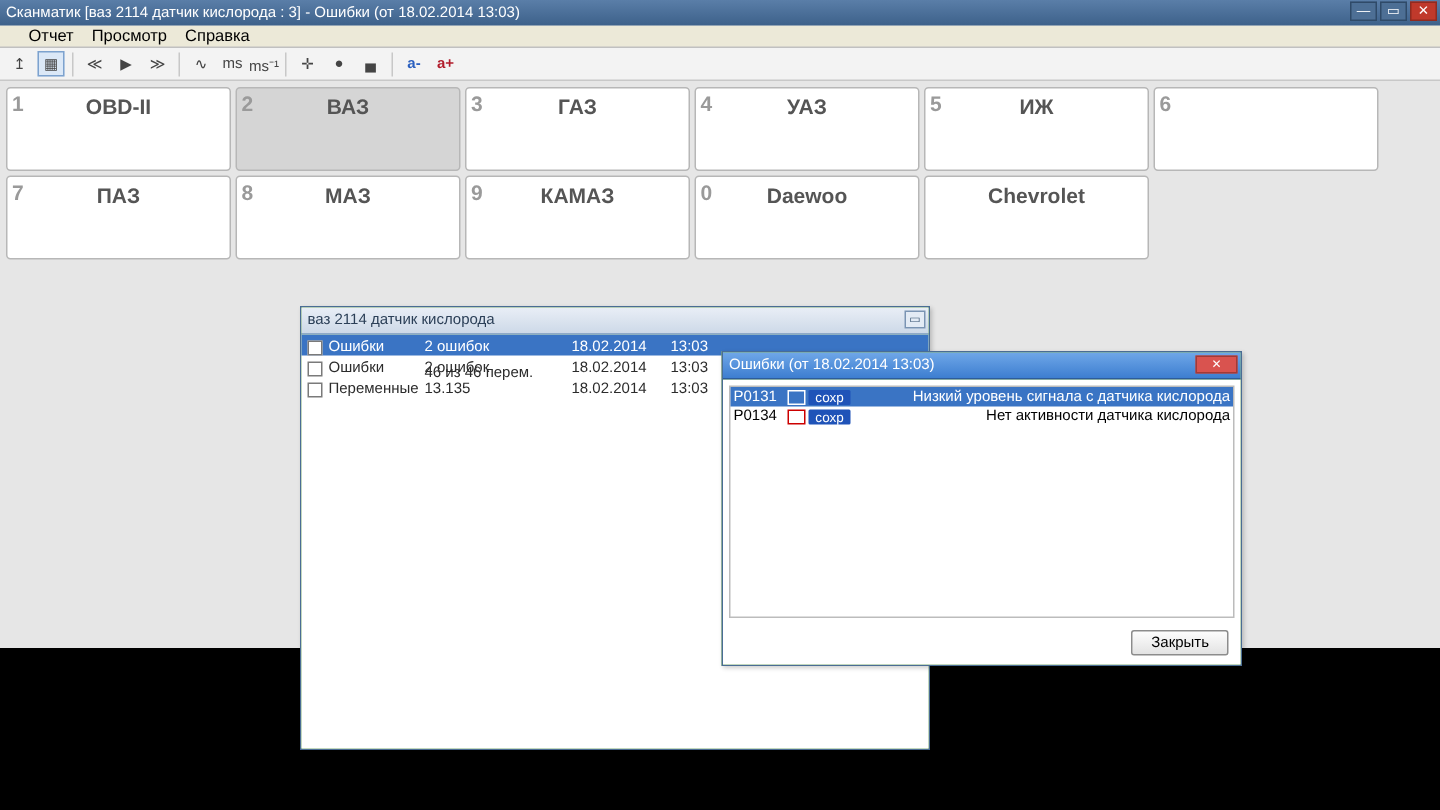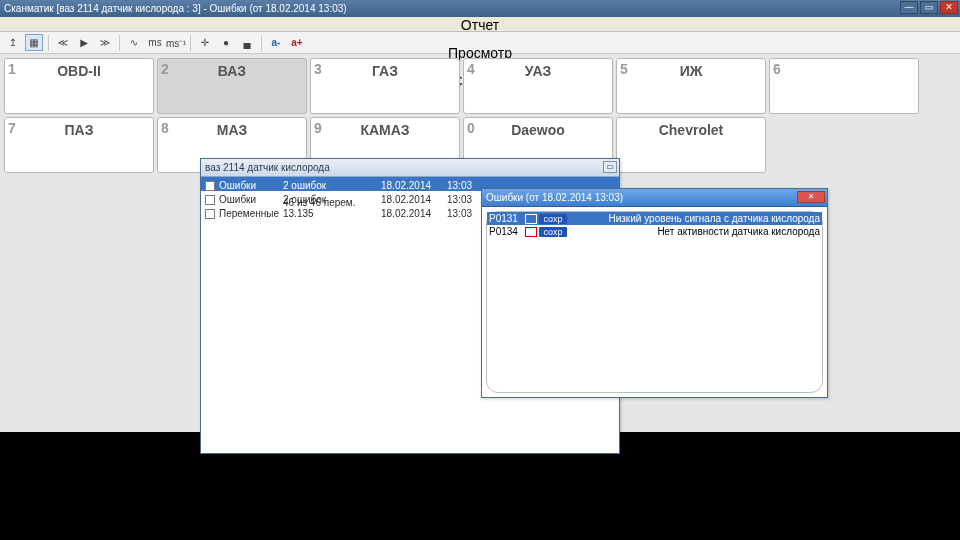--- a/index.html
+++ b/index.html
@@ -5,55 +5,55 @@
   * { box-sizing: border-box; margin: 0; padding: 0; }
   html, body { width: 960px; height: 540px; overflow: hidden; font-family: Tahoma, Arial, sans-serif; font-size: 11px; background: #000; }
   .desktop { width: 960px; height: 432px; background: #e6e6e6; position: relative; }
 
   
   .titlebar { height: 17px; background: linear-gradient(#5a7ea8,#3d618a); color:#fff; display:flex; align-items:center; padding:0 4px; font-size:10px; position:relative; }
   .titlebar .sys { position:absolute; right:2px; top:1px; display:flex; gap:2px; }
   .sysbtn { width:18px; height:13px; background:#4d6f95; border:1px solid #2f4a68; color:#fff; font-size:9px; line-height:11px; text-align:center; cursor:pointer; }
   .sysbtn.close { background:#c0392b; border-color:#902a1f; }
 
-  .menubar { height:15px; background:#ece9d8; border-bottom:1px solid #c0c0c0; display:flex; gap:12px; padding:0 19px; font-size:14px; align-items:center;flex-direction:column; }
+  .menubar { height:15px; background:#ece9d8; border-bottom:1px solid #c0c0c0; display:flex; gap:12px; padding:0 19px; font-size:11px; align-items:center; }
   .menubar span { cursor:pointer; }
 
   .toolbar { height:22px; background:#f3f3f3; border-bottom:1px solid #c8c8c8; display:flex; align-items:center; gap:3px; padding:0 4px; }
   .tbtn { width:18px; height:17px; border:1px solid transparent; display:flex; align-items:center; justify-content:center; font-size:10px; color:#444; cursor:pointer; }
   .tbtn.on { border:1px solid #7da2ce; background:#dbe8f7; }
   .tsep { width:1px; height:16px; background:#c8c8c8; margin:0 2px; }
   .tblue{color:#2a5fbf;}
   .tred{color:#b11c2b;}
 
   .workarea { padding:4px; }
   .grid { display:flex; flex-wrap:wrap; gap:3px; }
   .card { width:150px; height:56px; background:#fff; border:1px solid #b7b7b7; border-radius:3px; position:relative; }
   .card.sel { background:#d5d5d5; }
   .card .num { position:absolute; left:3px; top:2px; color:#9a9a9a; font-size:14px; font-weight:bold; }
   .card .lab { width:100%; text-align:center; padding-top:4px; font-size:14px; font-weight:bold; color:#555; }
 
   
-  .win { position:absolute; border:1px solid #4a6d94; background:#bef264; box-shadow:1px 1px 3px rgba(0,0,0,.2); }
+  .win { position:absolute; border:1px solid #4a6d94; background:#bef264; box-shadow:1px 1px 3px rgba(0,0,0,.2);margin-top:46px; }
   .win .whdr { height:18px; background:linear-gradient(#e9eef6,#cdd9e8); border-bottom:1px solid #8ea9c8; display:flex; align-items:center; padding:0 4px; font-size:10px; color:#2b3f57; position:relative;}
   .win .whdr .wctl { position:absolute; right:2px; top:2px; display:flex; gap:2px;}
   .wbtn { width:14px; height:12px; border:1px solid #7a94b3; background:#e3ebf5; font-size:8px; line-height:10px; text-align:center; cursor:pointer; color:#33506f;}
   .wbtn.red { background:#d9534f; border-color:#a13a37; color:#fff; width:28px;}
   .whdr.blue { background:linear-gradient(#6fa7e8,#3d7ed0); color:#fff; border-bottom:1px solid #2d5c99;}
   .win .body { background:#fff; }
 
   
   .tbl { font-size:10px; color:#2b2b2b; }
   .tbl .row { display:flex; height:14px; align-items:flex-end; padding:0 4px; }
   .tbl .row.sel { background:#3a74c4; color:#fff; }
   .tbl .chk { width:10px; height:10px; border:1px solid #7a7a7a; background:#fff; margin-right:4px; }
   .c1{width:64px;} .c2{width:98px;} .c3{width:66px;} .c4{flex:1;}
 
   
-  .errtbl { font-size:10px;border-radius:12px; }
+  .errtbl { font-size:10px; }
   .errrow { display:flex; align-items:center; height:13px; padding:0 2px; }
   .errrow.sel { background:#3a74c4; color:#fff; }
   .code{width:36px;}
   .ststrip{width:12px; height:10px; border:1px solid #fff; margin-right:2px;}
   .stlab{width:28px; background:#1f53b8; color:#fff; font-size:9px; text-align:center; margin-right:4px; border-radius:1px;}
   .desc{flex:1;text-align:right;}
   .errrow:not(.sel) .ststrip{border-color:#c00;}
   .errrow:not(.sel) .code{color:#000;}
   .btnrow { display:flex; justify-content:flex-end; padding:4px 8px 6px; }
   .pushbtn { border:1px solid #8c8c8c; background:linear-gradient(#fdfdfd,#e3e3e3); padding:2px 12px; font-size:10px; cursor:pointer; border-radius:2px; }
@@ -201,16 +201,19 @@
             <span class="stlab">сохр</span>
             <span class="desc">Низкий уровень сигнала с датчика кислорода</span>
           </div>
           <div class="errrow">
             <span class="code">P0134</span>
             <span class="ststrip"></span>
             <span class="stlab">сохр</span>
             <span class="desc">Нет активности датчика кислорода</span>
           </div>
         </div>
+      <div class="btnrow">
+        <button class="pushbtn">Закрыть</button>
+      </div>
     </div>
   </div>
 
 </div>
 
 </body></html>

